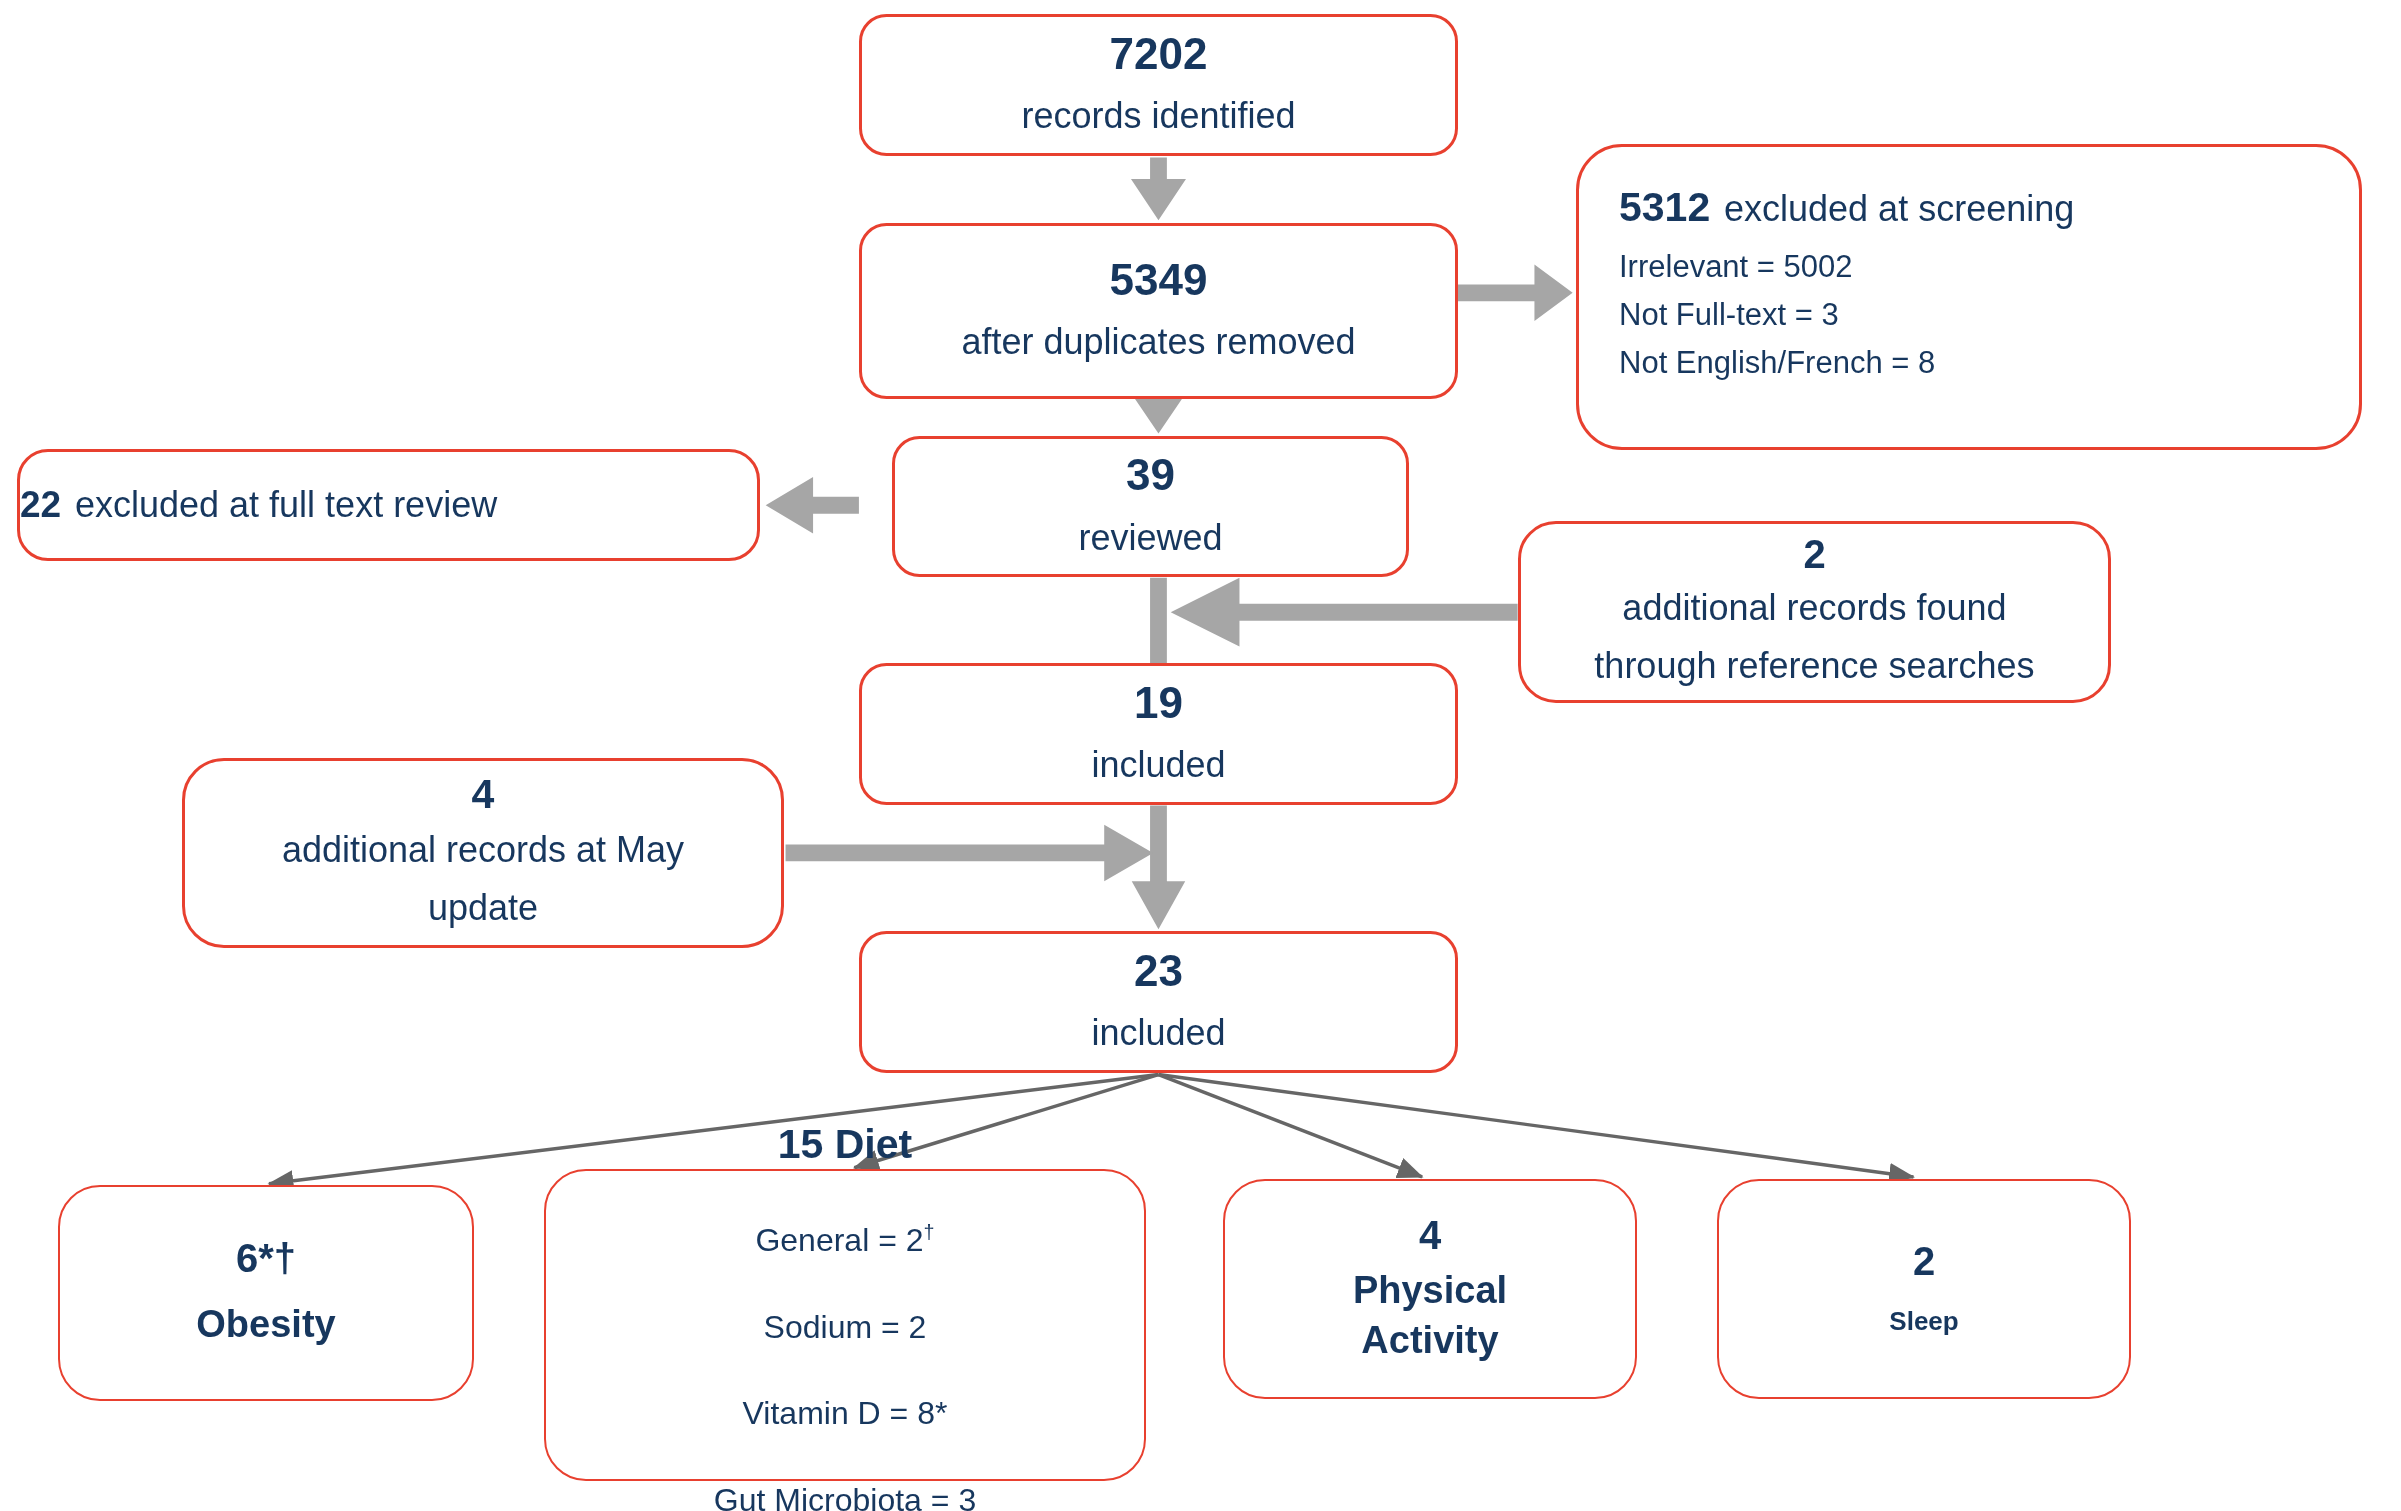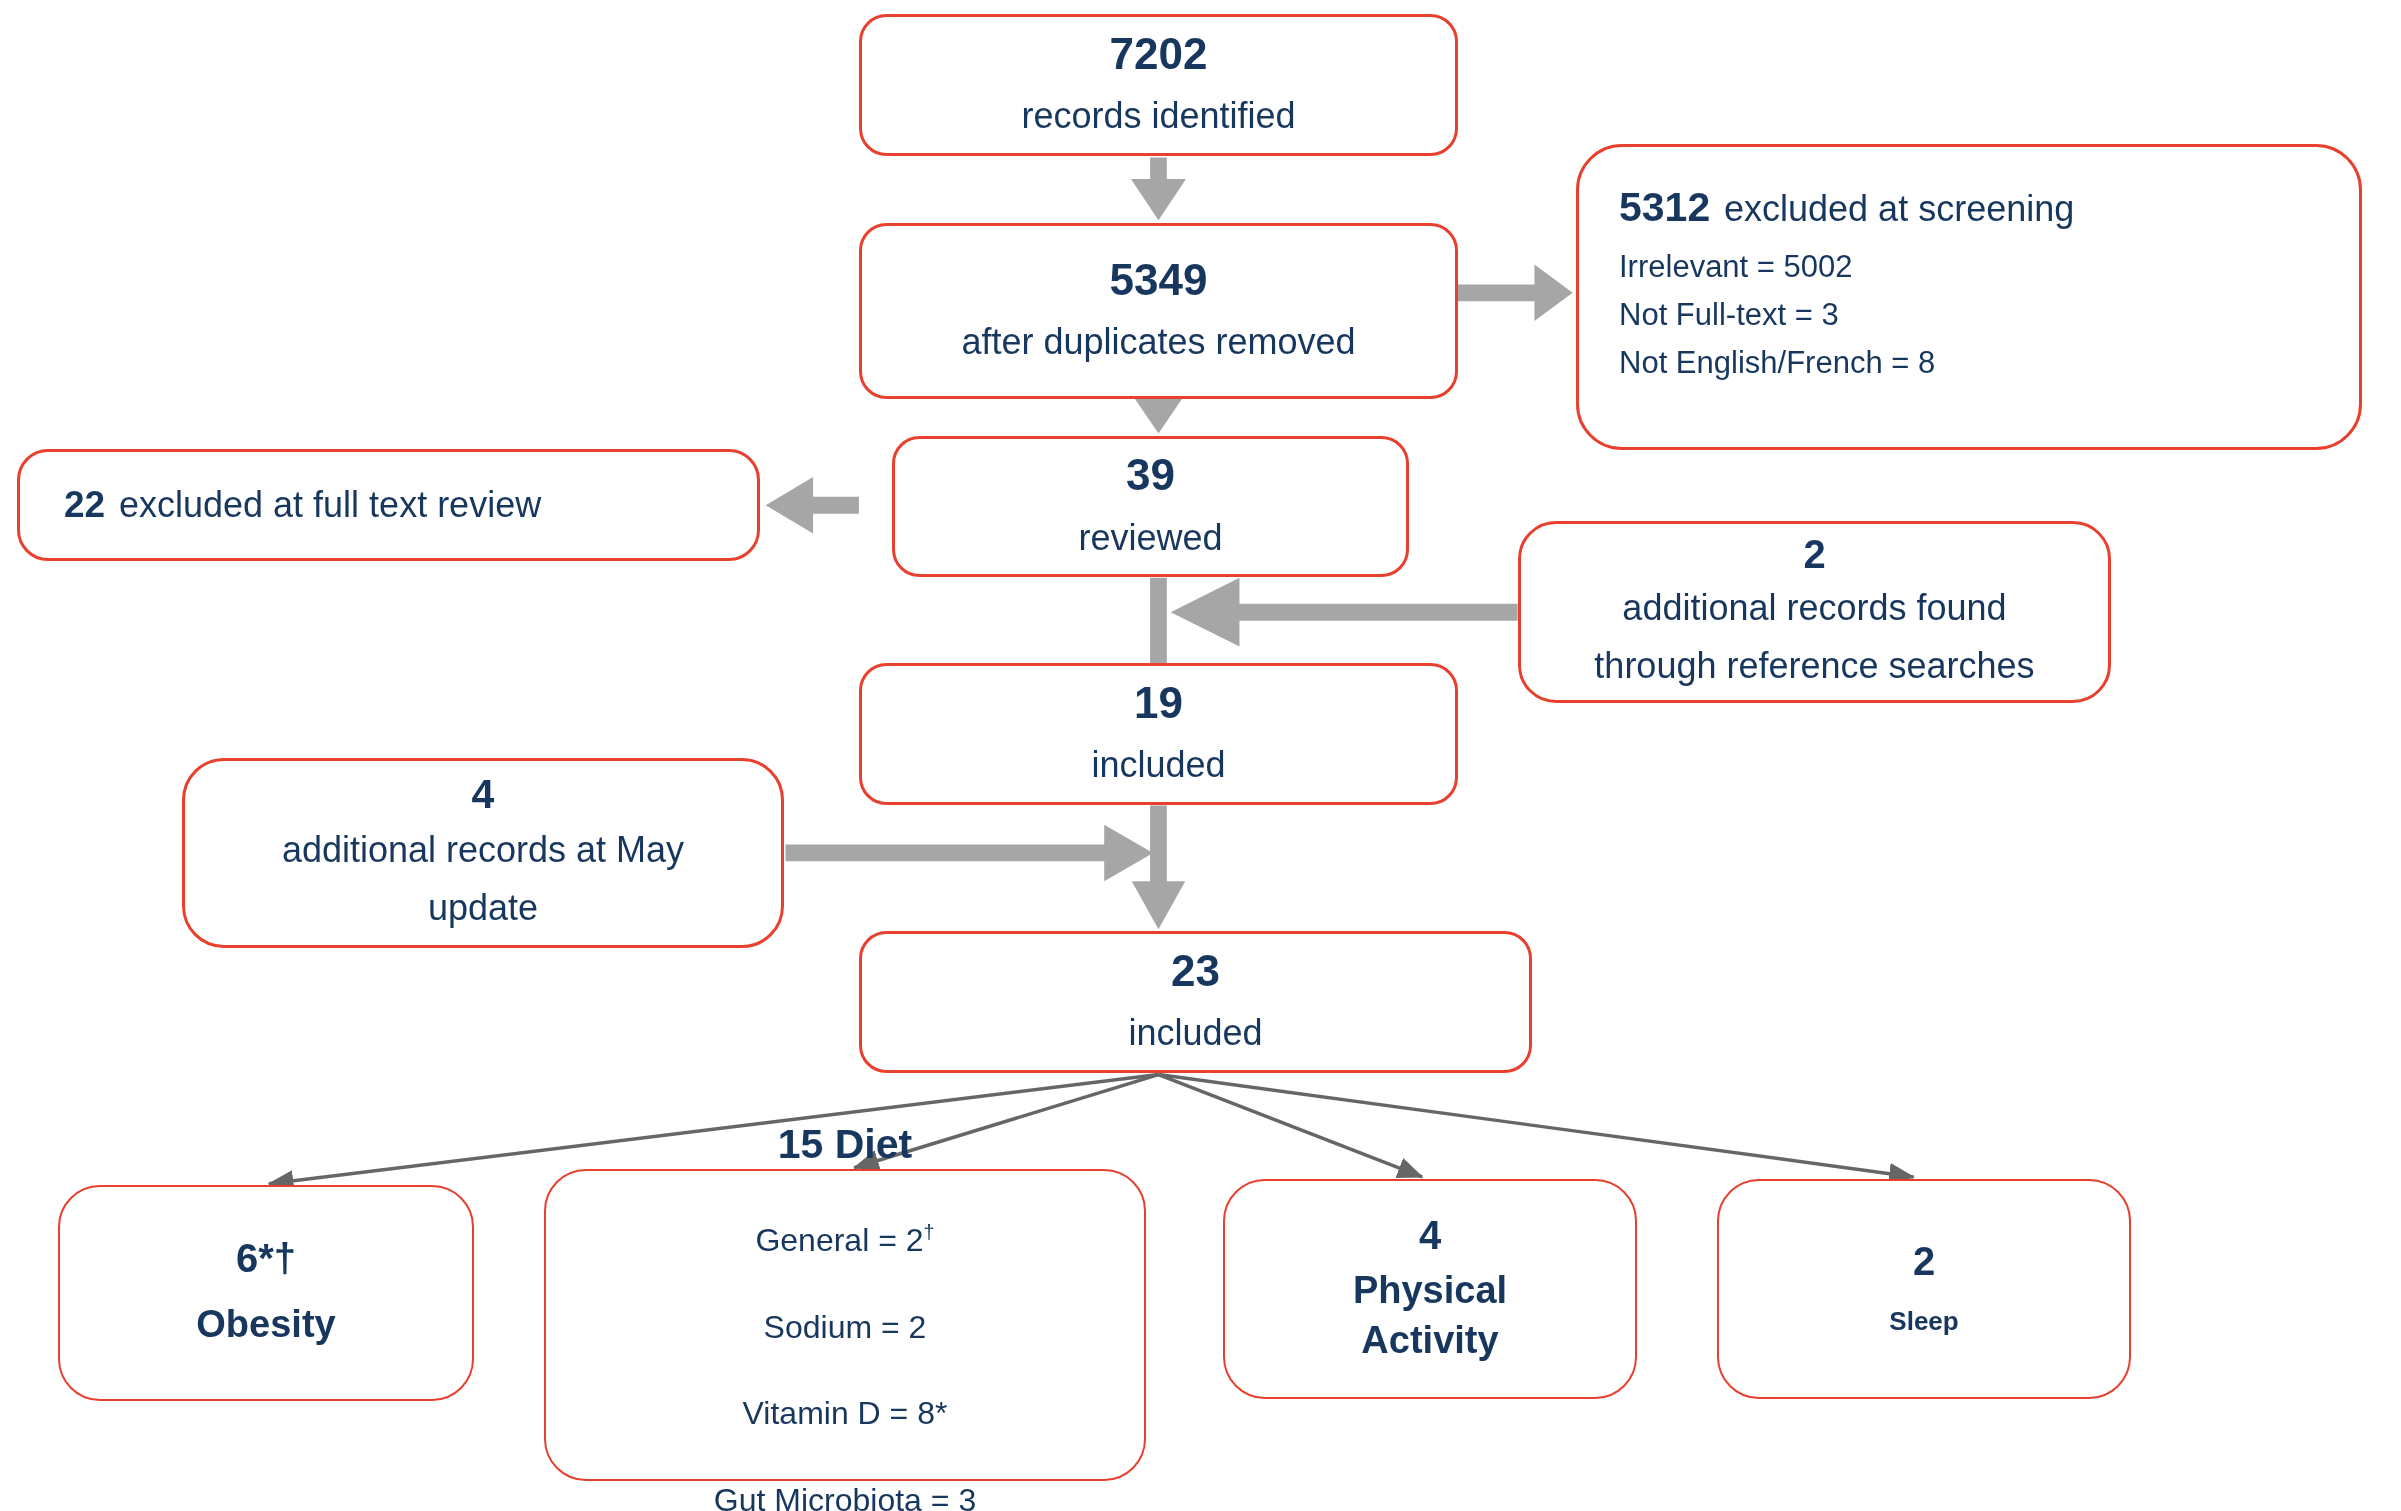--- a/index.html
+++ b/index.html
@@ -29,37 +29,37 @@
   }
   .value{font-weight:bold;font-size:44px;line-height:1.1;}
   .label{font-size:36px;line-height:1.3;}
   .flowcol{gap:15px;}
 
   
   #box-identified   {left:859px;top:13.8px;  width:599px;height:142px;}
   #box-deduplicated {left:859px;top:223px; width:599px;height:176px;}
   #box-reviewed     {left:892px;top:436px; width:517px;height:141px;}
   #box-included19   {left:859px;top:663px; width:599px;height:142px;}
-  #box-included23   {left:859px;top:931px;width:673px;height:142px;}
+  #box-included23   {left:859px;top:931px;width:599px;height:142px;}
 
   
   #box-screening-excluded{
     left:1576px;top:144px;width:786px;height:306px;border-radius:46px;
     justify-content:flex-start;align-items:flex-start;text-align:left;
     padding:37px 31px 0 40px;
   }
   #box-screening-excluded .head{margin-bottom:12.2px;}
   .value-inline{font-weight:bold;font-size:41px;margin-right:13.8px;}
   .label-inline{font-size:36px;}
   .detail{font-size:31px;line-height:48px;}
 
   
   #box-fulltext-excluded{
     left:17px;top:449px;width:743px;height:112px;border-radius:31px;
-    flex-direction:row;justify-content:flex-start;padding-left:44px;text-align:left;
+    flex-direction:row;justify-content:flex-start;text-align:left;
   }
   #box-fulltext-excluded .value-inline{font-size:37px;}
 
   
   #box-reference-found{left:1518px;top:521px;width:593px;height:182px;border-radius:38px;gap:6.1px;border-width:3.1px;}
   #box-reference-found .value{font-size:40px;}
   #box-reference-found .label{line-height:1.45;}
 
   
   #box-may-update{left:182px;top:758px;width:602px;height:190px;border-radius:42px;gap:7.6px;}

